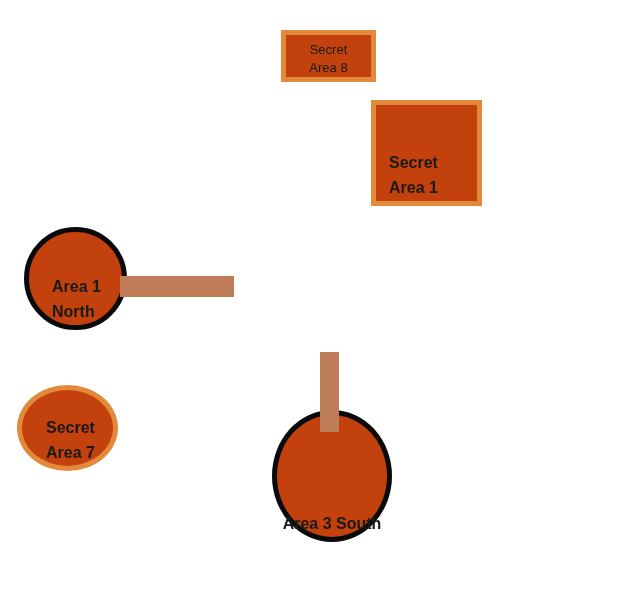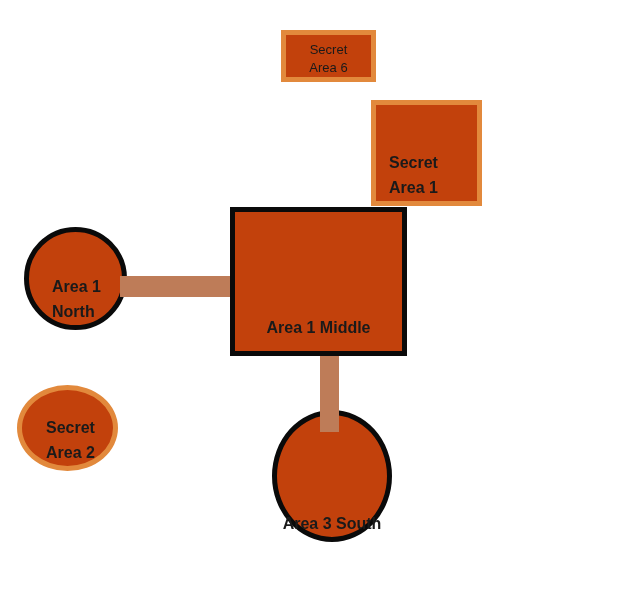--- a/index.html
+++ b/index.html
@@ -51,42 +51,39 @@
   <div id="west" class="shape circ-black">
     <div class="label left lines">
       <span>Area 1</span>
       <span>North</span>
     </div>
   </div>
 
   <div id="sa2" class="shape circ-orange">
     <div class="label left lines">
       <span>Secret</span>
-      <span>Area 2</span>
+      <span>Area 7</span>
     </div>
   </div>
 
   <div id="south" class="shape circ-black">
     <div class="label nowrap">Area 3 South</div>
   </div>
 
 
 
   <div id="sa4" class="shape rect-orange">
     <div class="label small lines">
       <span>Secret</span>
-      <span>Area 6</span>
+      <span>Area 8</span>
     </div>
   </div>
 
   <div id="sa1" class="shape rect-orange">
     <div class="label left lines">
       <span>Secret</span>
       <span>Area 1</span>
     </div>
   </div>
 
-  <div id="middle" class="shape rect-black">
-    <div class="label nowrap">Area 1 Middle</div>
-  </div>
 
 
 </div>
 
 </body></html>

